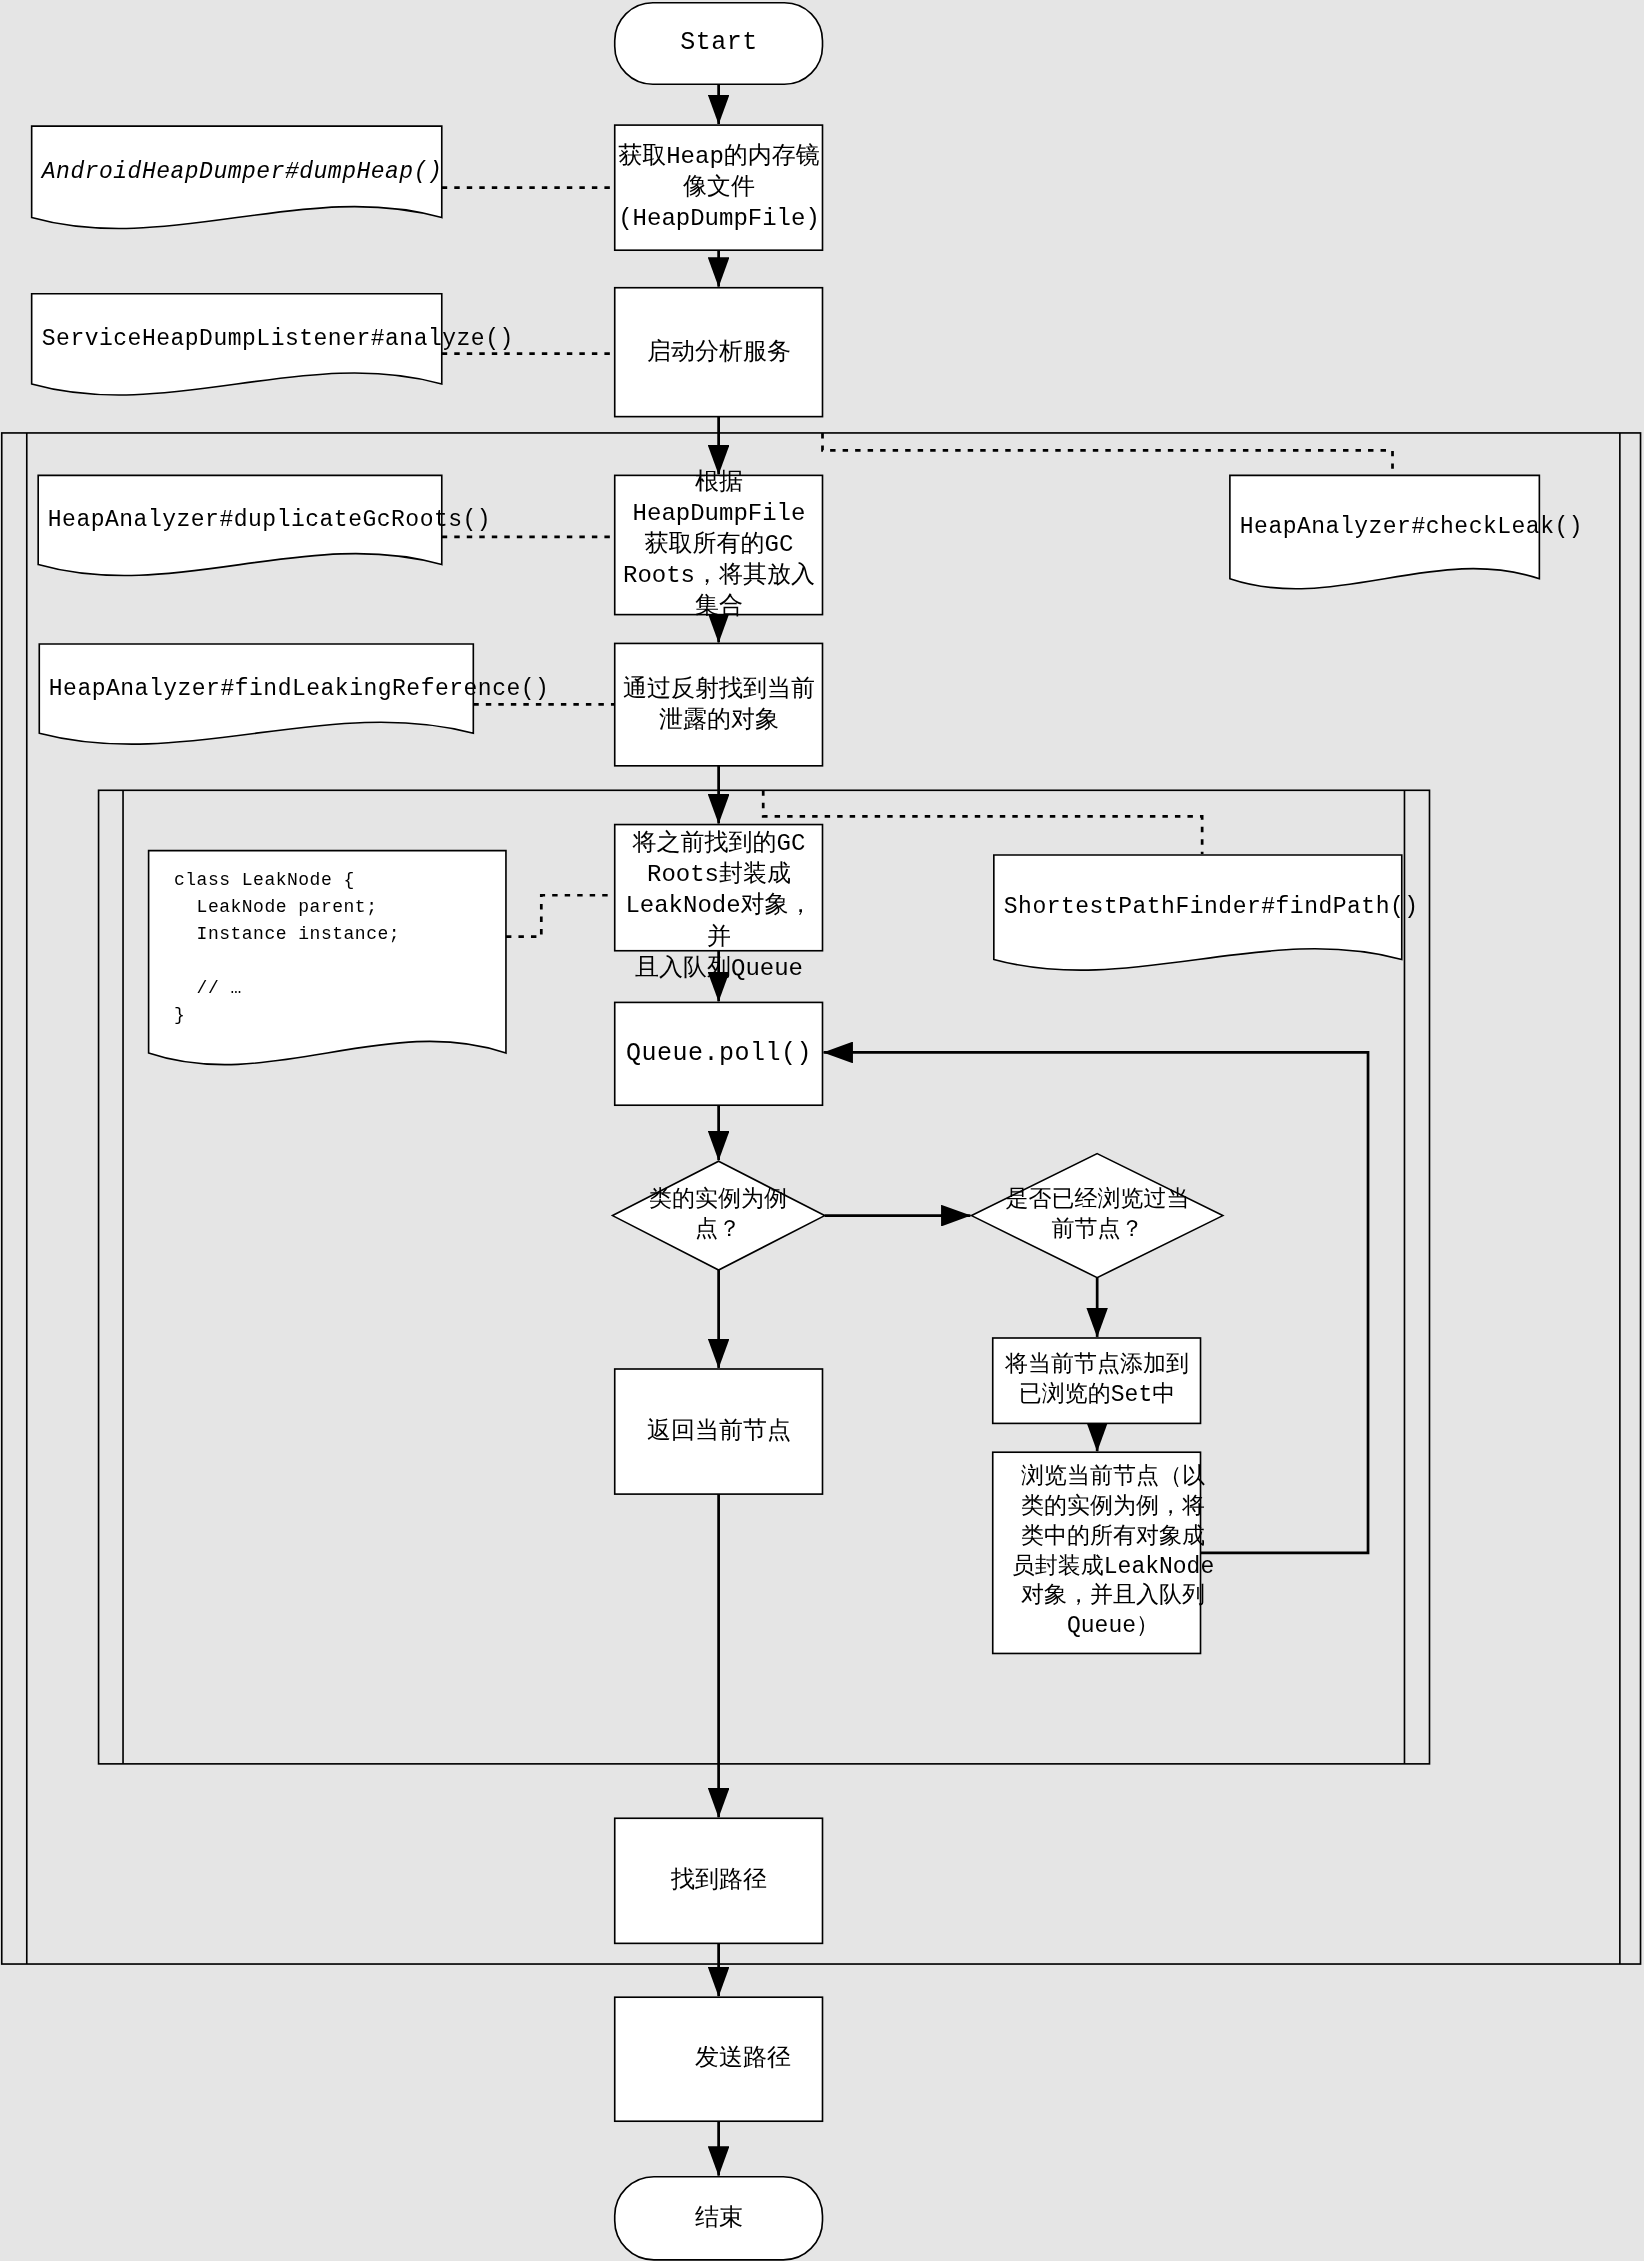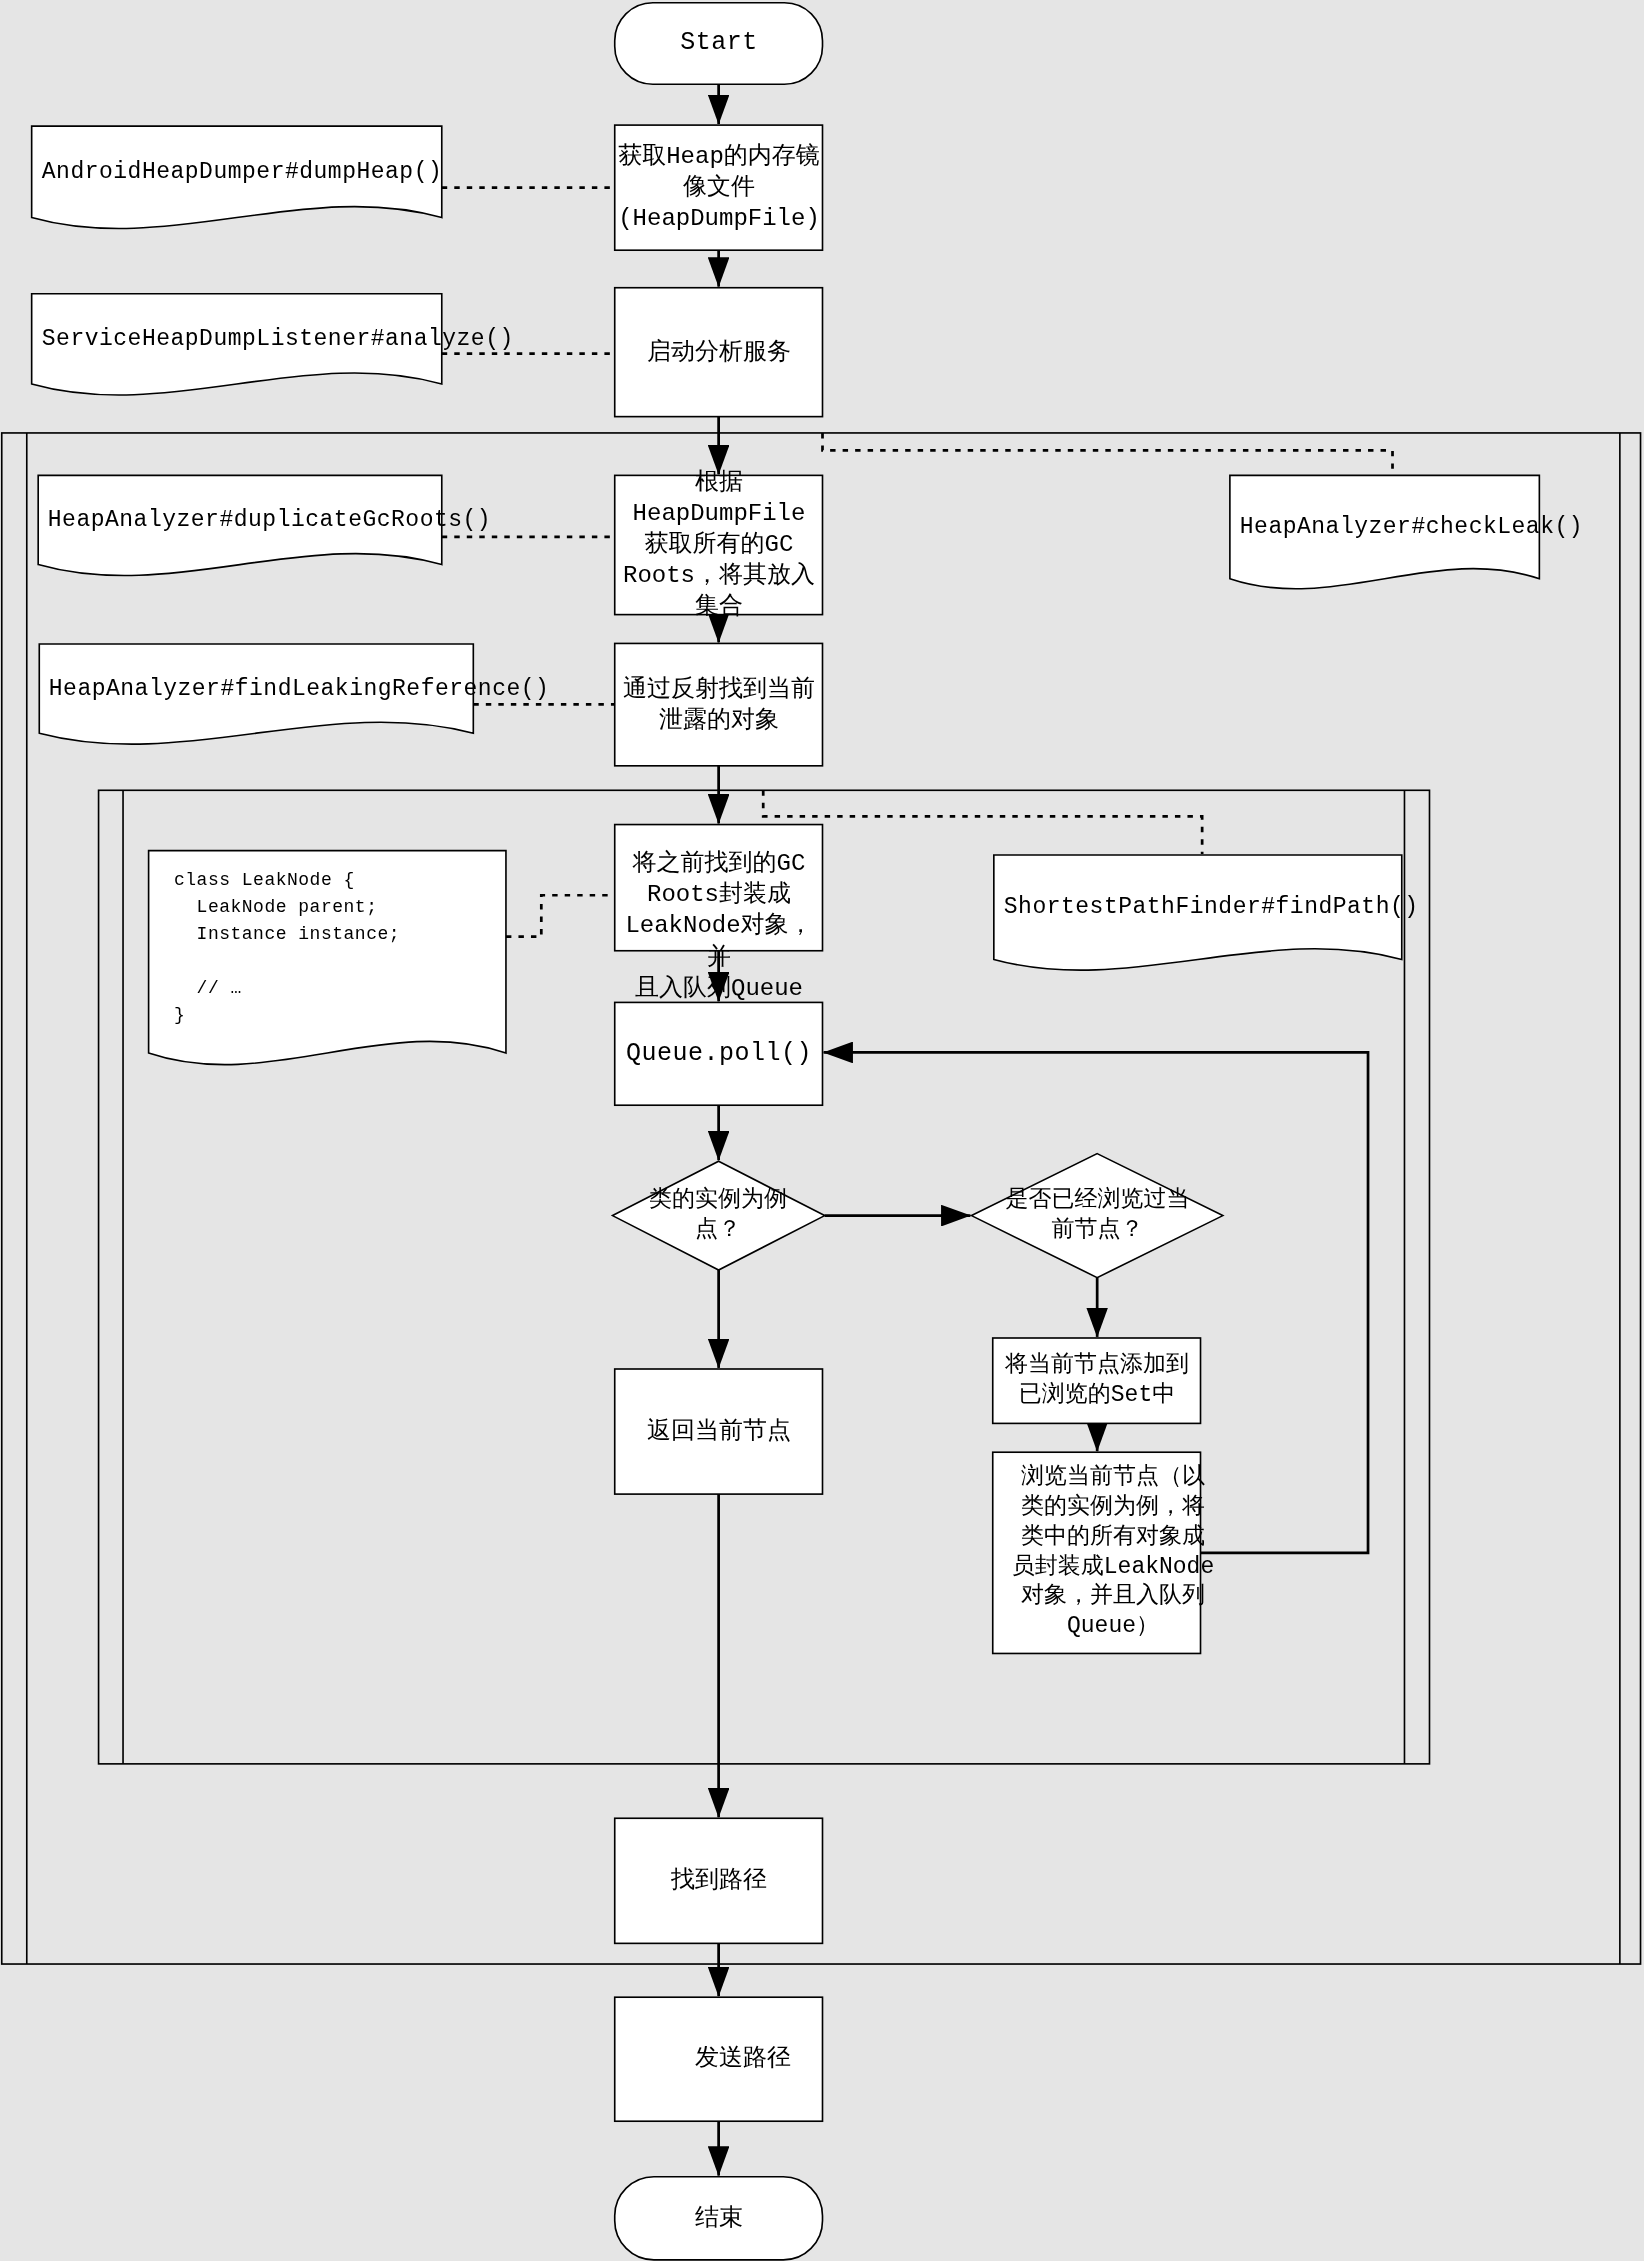--- a/index.html
+++ b/index.html
@@ -112,41 +112,41 @@
     <path d="M273,1564 H930 V1936 C711,1862 492,2010 273,1936 Z"></path>
     <path d="M1827,1572 H2577 V1764 C2327,1696 2077,1832 1827,1764 Z"></path>
   </g>
 </svg>
 
 <div class="lbl latin" style="left:615px;top:2.7px;width:208px;height:82px;">Start</div>
 
 <div class="lbl" style="left:615px;top:125px;width:208px;height:125px;">获取Heap的内存镜像文件
 (HeapDumpFile)</div>
 
-<div class="doc-lbl" style="left:32px;top:126px;width:410px;height:91px;">AndroidHeapDumper#dumpHeap()</div>
+<div class="doc-lbl" style="left:32px;top:126px;width:410px;height:91px;font-style:italic;">AndroidHeapDumper#dumpHeap()</div>
 
 <div class="lbl" style="left:615px;top:288px;width:208px;height:129px;">启动分析服务</div>
 
 <div class="doc-lbl" style="left:32px;top:294px;width:410px;height:90px;">ServiceHeapDumpListener#analyze()</div>
 
 <div class="lbl" style="left:615px;top:475px;width:208px;height:139px;">根据HeapDumpFile
 获取所有的GC
 Roots，将其放入
 集合</div>
 
 <div class="doc-lbl" style="left:38px;top:475px;width:404px;height:89px;">HeapAnalyzer#duplicateGcRoots()</div>
 
 <div class="doc-lbl" style="left:1230px;top:475px;width:310px;height:103px;">HeapAnalyzer#checkLeak()</div>
 
 <div class="doc-lbl" style="left:39px;top:644px;width:434px;height:89px;">HeapAnalyzer#findLeakingReference()</div>
 
 <div class="lbl" style="left:615px;top:644px;width:208px;height:122px;">通过反射找到当前
 泄露的对象</div>
 
-<div class="lbl" style="left:615px;top:825px;width:208px;height:162px;margin-top:20px;">将之前找到的GC
+<div class="lbl" style="left:615px;top:825px;width:208px;height:162px;">将之前找到的GC
 Roots封装成
 LeakNode对象，并
 且入队列Queue</div>
 
 <div class="code-lbl" style="left:158px;top:867px;width:337px;">class LeakNode {
   LeakNode parent;
   Instance instance;
 
   // …
 }</div>

